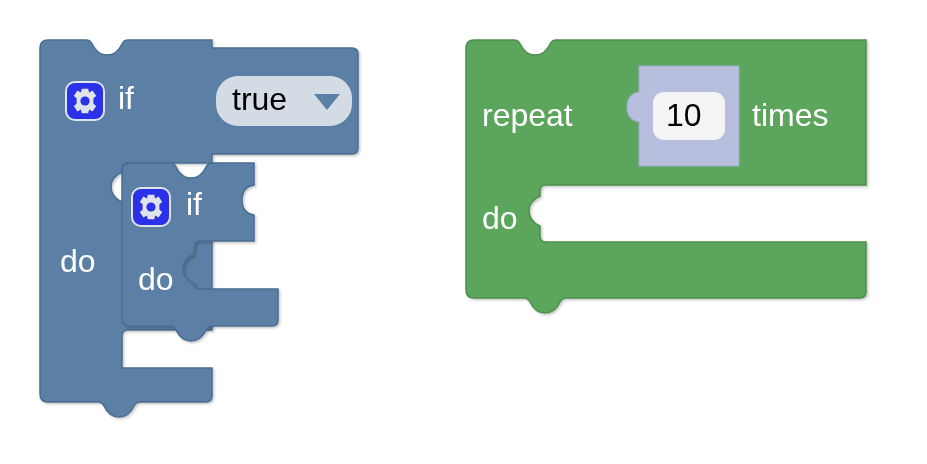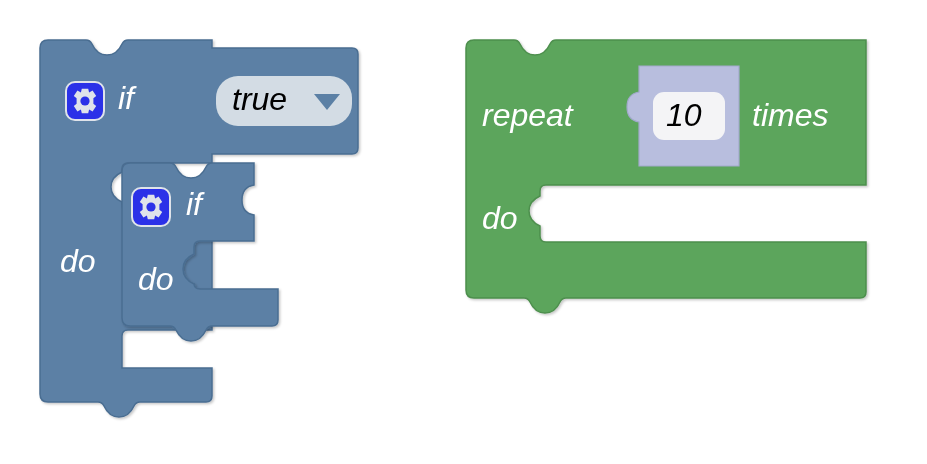--- a/index.html
+++ b/index.html
@@ -12,21 +12,20 @@
     width: 927px;
     height: 464px;
     overflow: hidden;
     font-family: "Liberation Sans", sans-serif;
   }
   #workspace {
     position: relative;
     width: 927px;
     height: 464px;
     background: #ffffff;
-    font-style: italic;
   }
   svg.block-canvas {
     position: absolute;
     top: 0;
     left: 0;
     width: 927px;
     height: 464px;
   }
   .block-text {
     font-family: "Liberation Sans", sans-serif;

